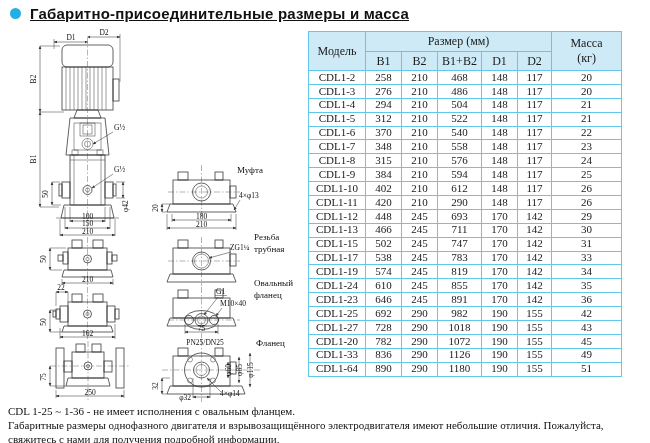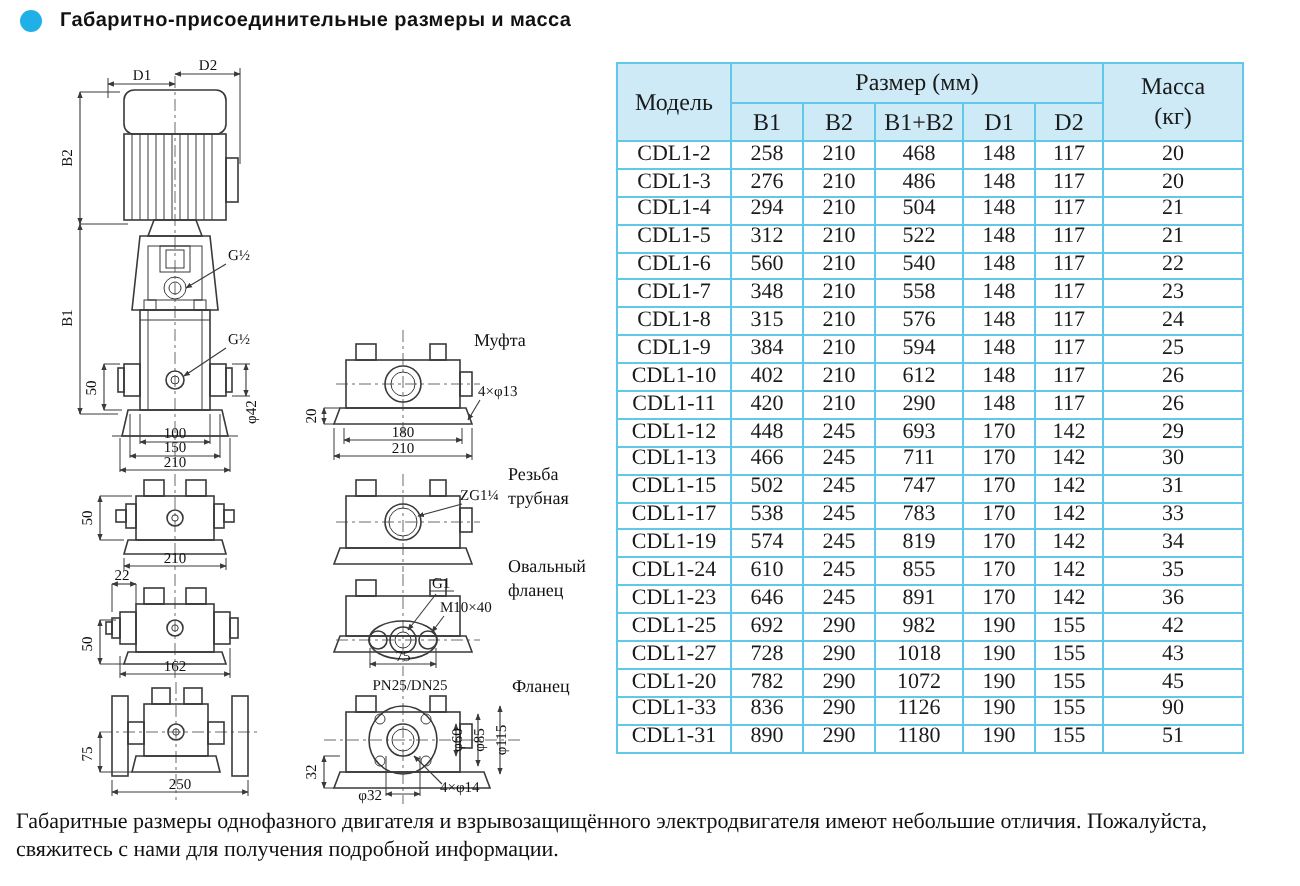--- a/index.html
+++ b/index.html
@@ -1,21 +1,21 @@
 <!DOCTYPE html>
 <html><head>
 <meta charset="utf-8">
 <style>
   html,body{margin:0;padding:0;}
   body{width:650px;height:443px;position:relative;background:#fff;overflow:hidden;
        font-family:"Liberation Serif","DejaVu Serif",serif;color:#1a1a1a;}
   .titlebar{position:absolute;left:10px;top:5px;display:flex;align-items:center;gap:9px;}
   .bullet{width:11px;height:11px;border-radius:50%;background:#1fb0e8;flex:0 0 auto;}
   .title{font-family:"Liberation Sans","DejaVu Sans",sans-serif;font-weight:700;
-         font-size:10px;color:#111;letter-spacing:.2px;}
+         font-size:15px;color:#111;letter-spacing:.2px;text-decoration:underline;}
   
   svg{position:absolute;left:4px;top:26px;}
   .ln{fill:none;stroke:#3a3a3a;stroke-width:.8;}
   .th{fill:none;stroke:#3a3a3a;stroke-width:.5;}
   .cl{fill:none;stroke:#5a5a5a;stroke-width:.45;stroke-dasharray:6 2 1.5 2;}
   .dm{fill:none;stroke:#3a3a3a;stroke-width:.55;}
   text{fill:#111;}
   .dt{font-size:7.5px;font-family:"Liberation Serif","DejaVu Serif",serif;}
   .lb{font-size:9px;font-family:"Liberation Serif","DejaVu Serif",serif;}
   
@@ -306,21 +306,21 @@
           <td>CDL1-5</td>
           <td>312</td>
           <td>210</td>
           <td>522</td>
           <td>148</td>
           <td>117</td>
           <td>21</td>
         </tr>
         <tr>
           <td>CDL1-6</td>
-          <td>560</td>
+          <td>370</td>
           <td>210</td>
           <td>540</td>
           <td>148</td>
           <td>117</td>
           <td>22</td>
         </tr>
         <tr>
           <td>CDL1-7</td>
           <td>348</td>
           <td>210</td>
@@ -455,30 +455,31 @@
           <td>155</td>
           <td>45</td>
         </tr>
         <tr>
           <td>CDL1-33</td>
           <td>836</td>
           <td>290</td>
           <td>1126</td>
           <td>190</td>
           <td>155</td>
-          <td>90</td>
-        </tr>
-        <tr>
-          <td>CDL1-31</td>
+          <td>49</td>
+        </tr>
+        <tr>
+          <td>CDL1-64</td>
           <td>890</td>
           <td>290</td>
           <td>1180</td>
           <td>190</td>
           <td>155</td>
           <td>51</td>
         </tr>
       </tbody>
   </table>
 </div>
 
 <div class="notes">
+  <p>CDL 1-25 ~ 1-36 - не имеет исполнения с овальным фланцем.</p>
   <p>Габаритные размеры однофазного двигателя и взрывозащищённого электродвигателя имеют небольшие отличия. Пожалуйста, свяжитесь с нами для получения подробной информации.</p>
 </div>
 
 </body></html>

